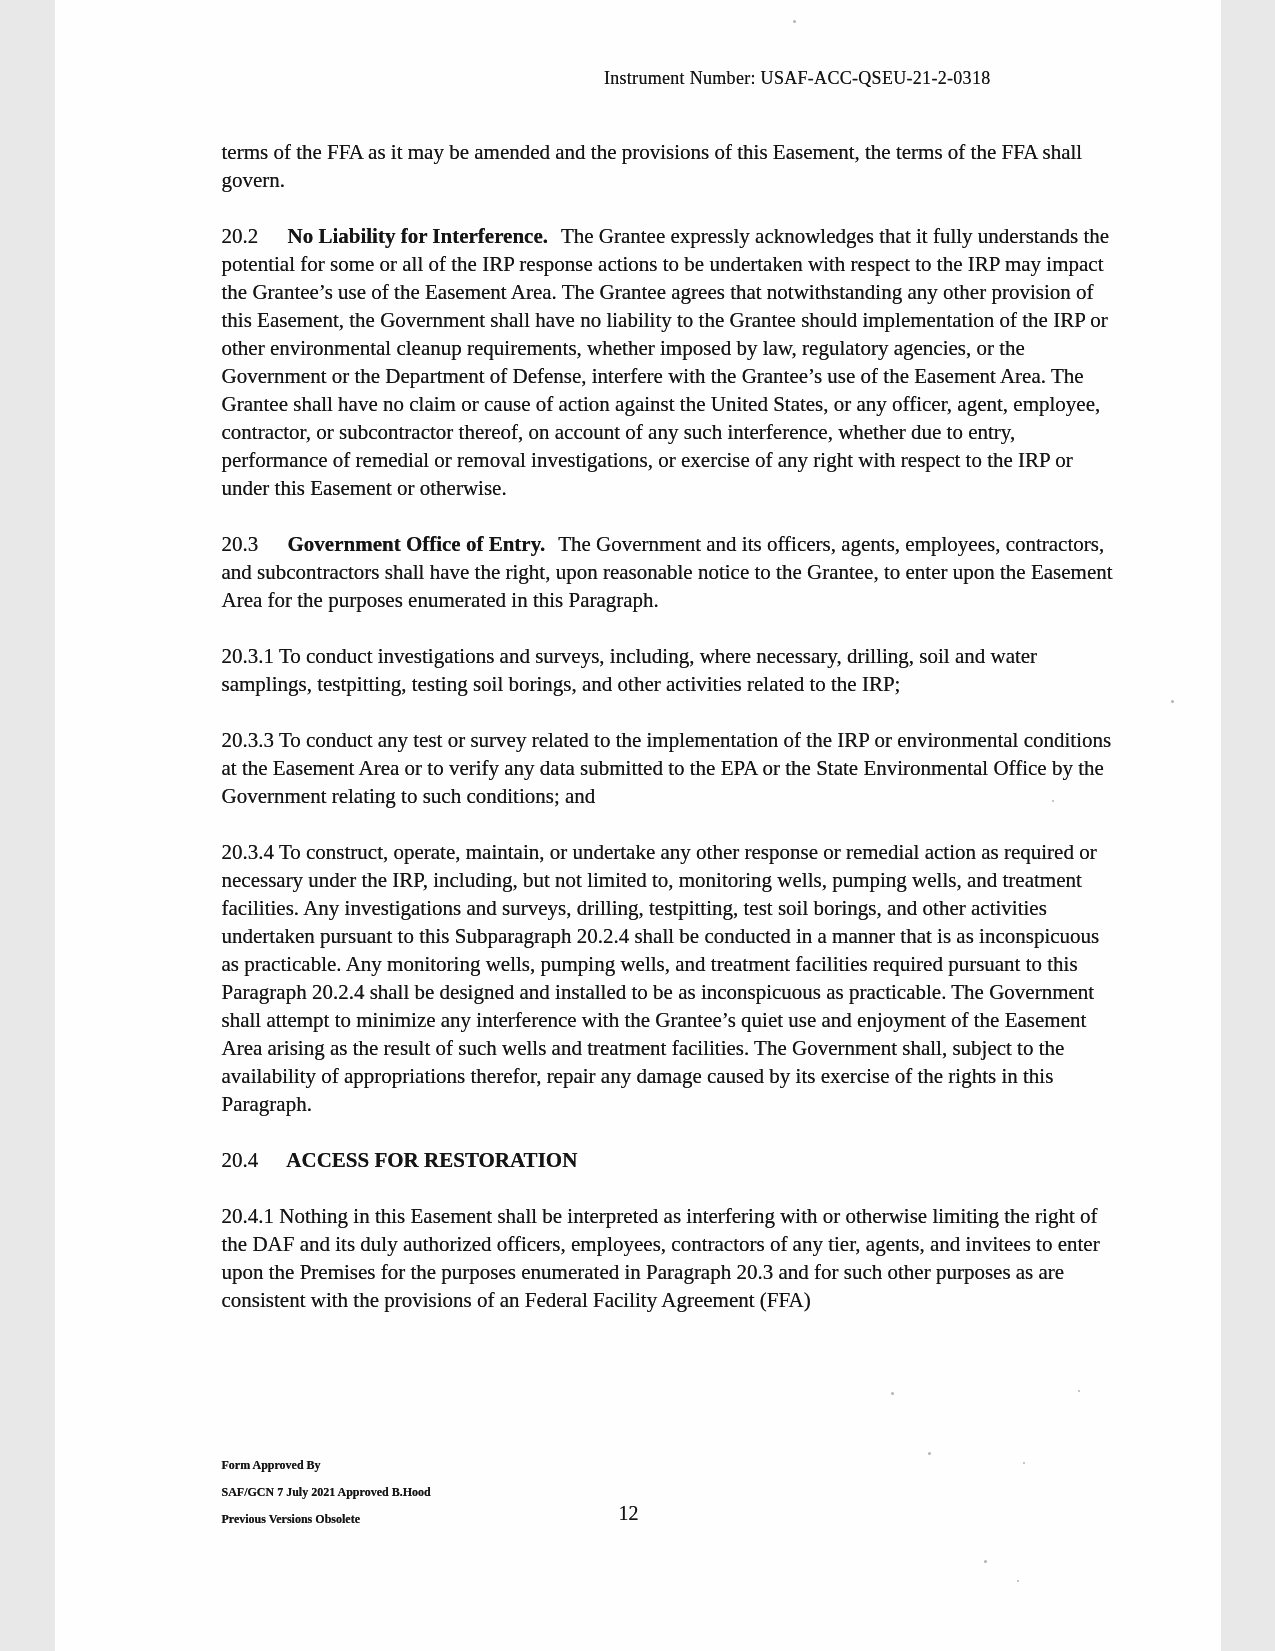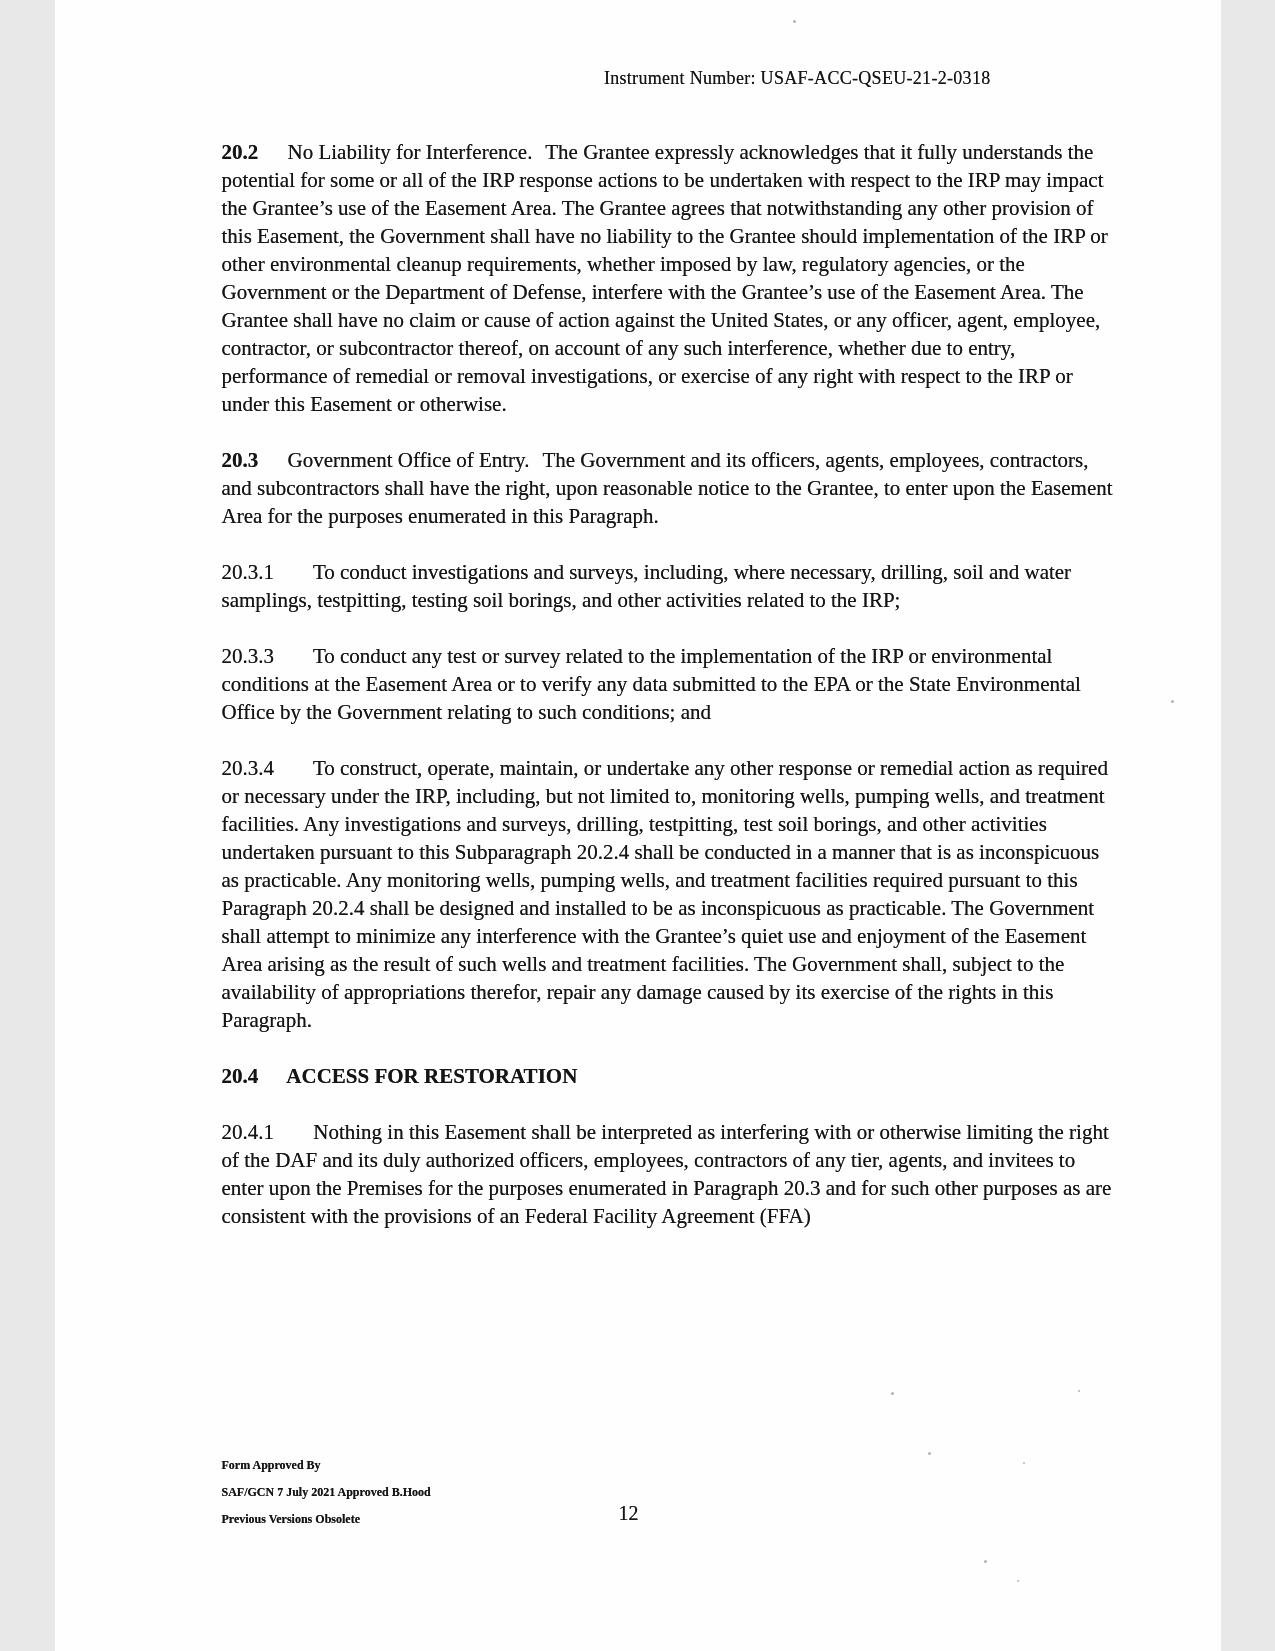--- a/index.html
+++ b/index.html
@@ -35,29 +35,28 @@
     top: 138px;
     width: 900px;
     font-size: 21px;
     line-height: 28px;
   }
   .para {
     margin: 0 0 28px 0;
     text-align: left;
   }
   .sec-num {
-    font-weight: bold;
+    font-weight: normal;
     margin-right: 24px;
   }
   .sec-title {
-    font-weight: normal;
+    font-weight: bold;
     margin-right: 8px;
   }
   .sub-num {
-    margin-right: 34px;
   }
   .heading-para {
     font-weight: bold;
     margin: 0 0 28px 0;
   }
   .footer {
     position: absolute;
     left: 167px;
     top: 1452px;
     font-size: 12px;
@@ -78,20 +77,23 @@
 </style>
 </head>
 <body>
 
 <div class="page">
 
   <div class="header-line scan-text">Instrument Number: USAF-ACC-QSEU-21-2-0318</div>
 
   <div class="content scan-text">
 
+    <p class="para">
+      <span>terms of the FFA as it may be amended and the provisions of this Easement, the terms of the FFA shall govern.</span>
+    </p>
 
     <p class="para">
       <span class="sec-num">20.2</span>
       <span class="sec-title">No Liability for Interference.</span>
       <span>The Grantee expressly acknowledges that it fully understands the potential for some or all of the IRP response actions to be undertaken with respect to the IRP may impact the Grantee’s use of the Easement Area.  The Grantee agrees that notwithstanding any other provision of this Easement, the Government shall have no liability to the Grantee should implementation of the IRP or other environmental cleanup requirements, whether imposed by law, regulatory agencies, or the Government or the Department of Defense, interfere with the Grantee’s use of the Easement Area.  The Grantee shall have no claim or cause of action against the United States, or any officer, agent, employee, contractor, or subcontractor thereof, on account of any such interference, whether due to entry, performance of remedial or removal investigations, or exercise of any right with respect to the IRP or under this Easement or otherwise.</span>
     </p>
 
     <p class="para">
       <span class="sec-num">20.3</span>
       <span class="sec-title">Government Office of Entry.</span>

